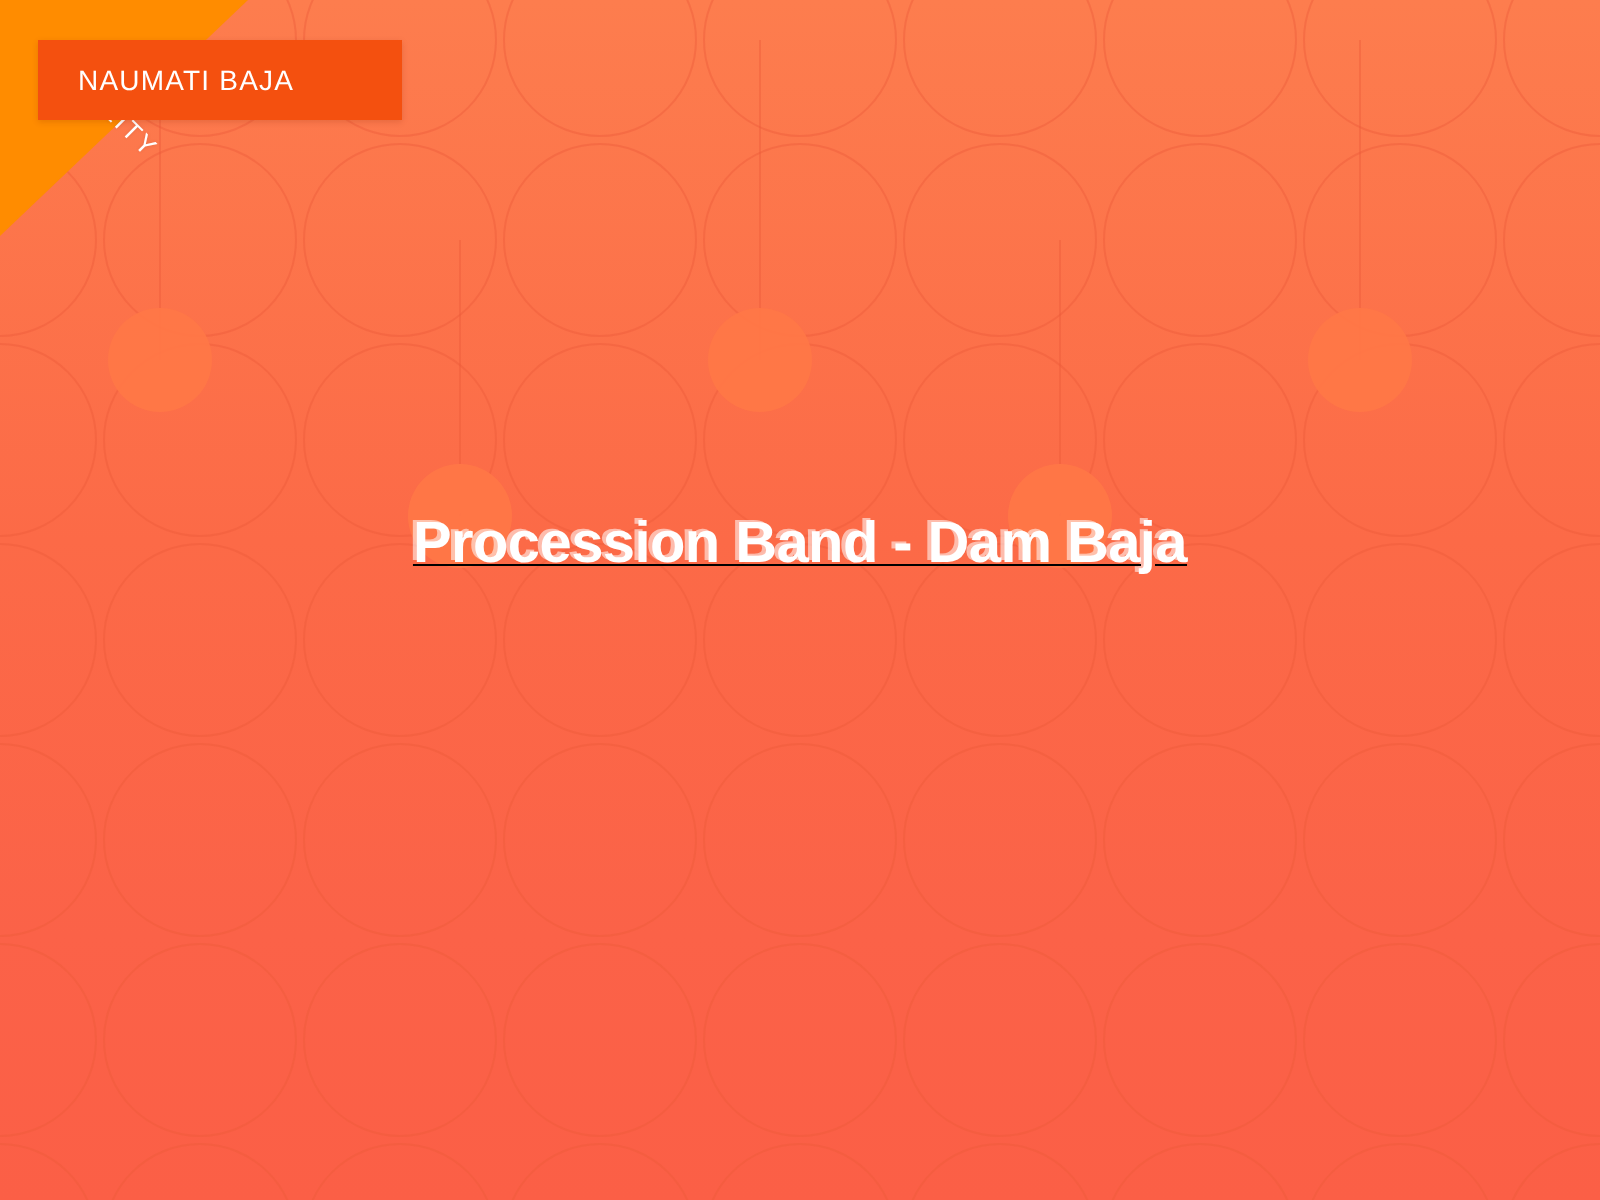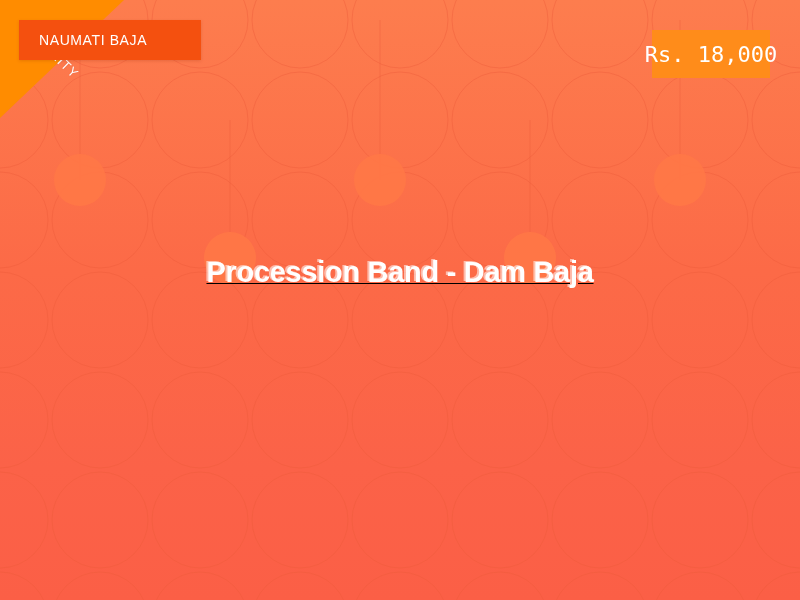--- a/index.html
+++ b/index.html
@@ -234,23 +234,20 @@
 
   <div id="corner-ribbon">
     <div class="wedge"></div>
     <div class="ribbon-label">QUALITY</div>
   </div>
 
   <div id="brand-bar">
     <span class="brand-text">NAUMATI BAJA</span>
   </div>
 
-  <div id="price-badge">
-    <span class="price-text">Rs. 18,000</span>
-  </div>
 
   <div id="title-block">
     <span class="title-stack">
       <span class="title-ghost">Procession Band - Dam Baja</span>
       <span class="title-main">Procession Band - Dam Baja</span>
     </span>
   </div>
 
 </div>
 

